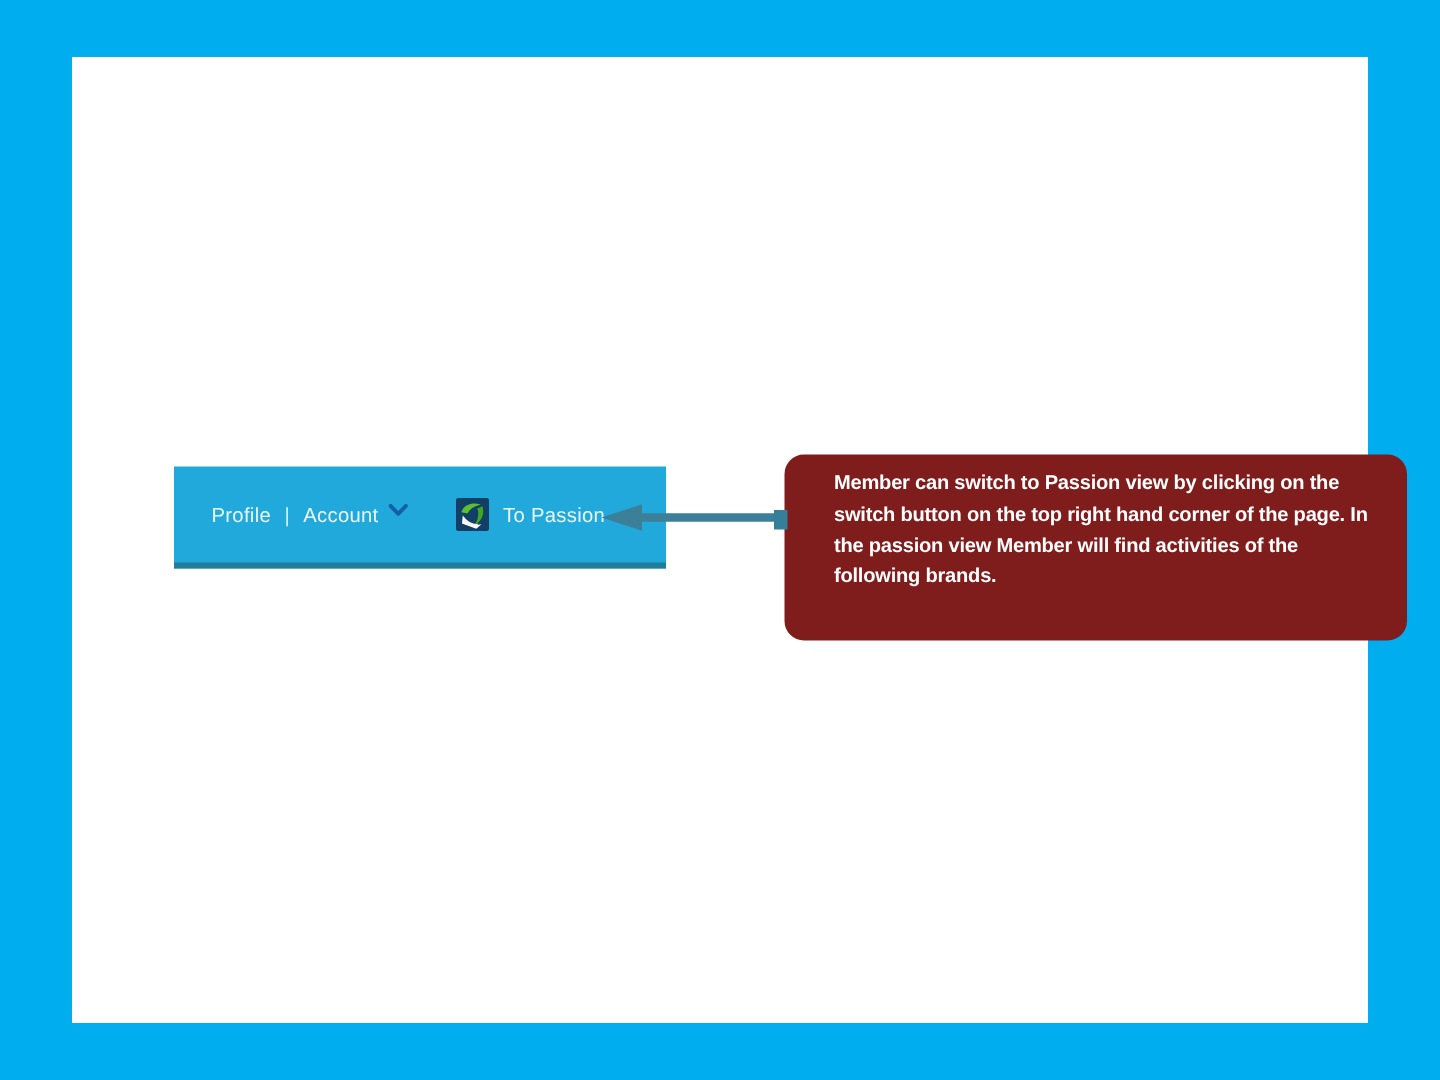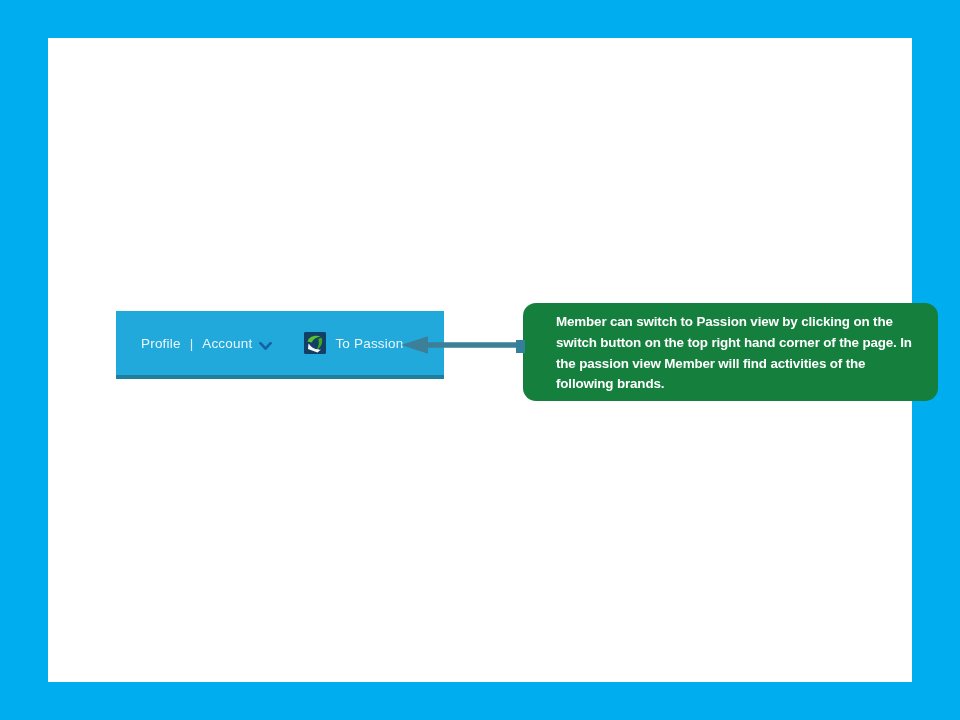--- a/index.html
+++ b/index.html
@@ -63,21 +63,21 @@
   }
 
   .nav-sep {
     color: #DCF0FA;
     font-size: 13.5px;
     margin: 0 9px;
   }
 
   #account-group {
     display: flex;
-    align-items: flex-end;
+    align-items: flex-start;
     gap: 7px;
   }
 
   #chevron-down-icon {
     display: inline-block;
     line-height: 0;
   }
 
   #switch-group {
     display: flex;
@@ -105,22 +105,22 @@
     width: 128px;
     height: 22px;
   }
 
   
   #callout-box {
     position: absolute;
     left: 475px;
     top: 265px;
     width: 415px;
-    height: 98px;
-    background: #15803d;
+    height: 124px;
+    background: #7f1d1d;
     border-radius: 13px;
     box-sizing: border-box;
   }
 
   
   #callout-tail {
     position: absolute;
     left: -7px;
     top: 37px;
     width: 9px;

